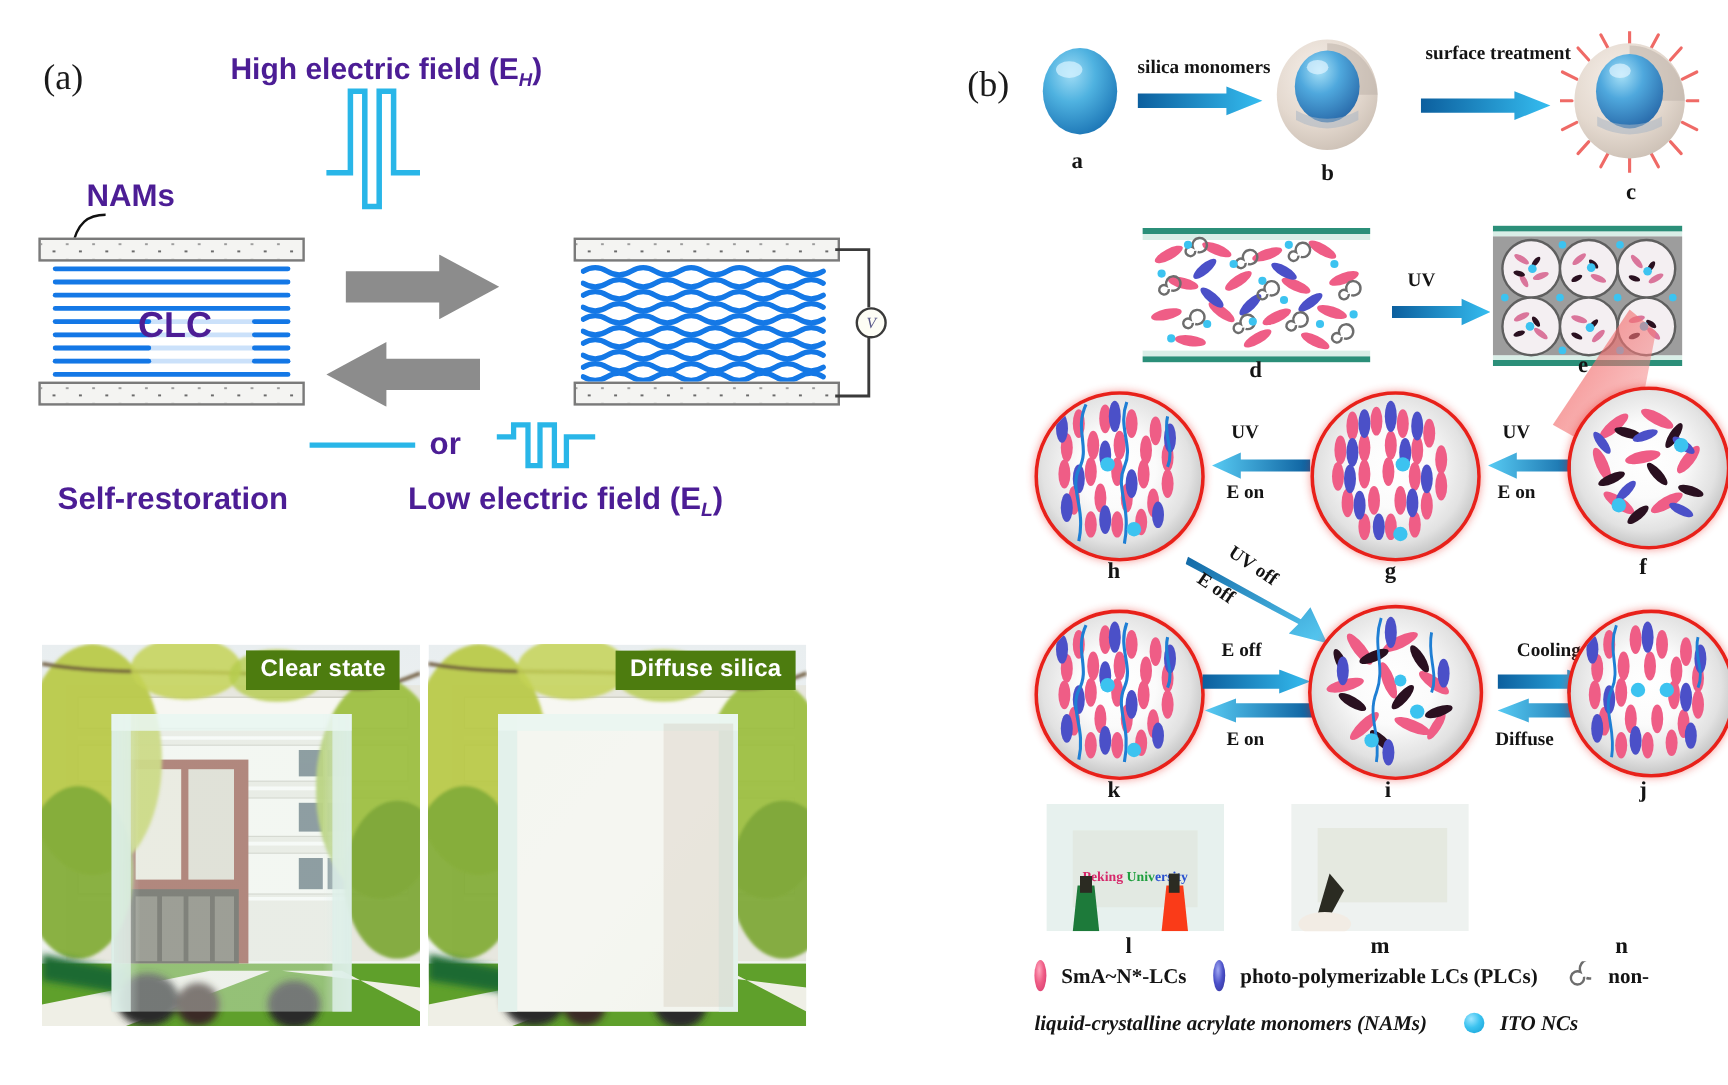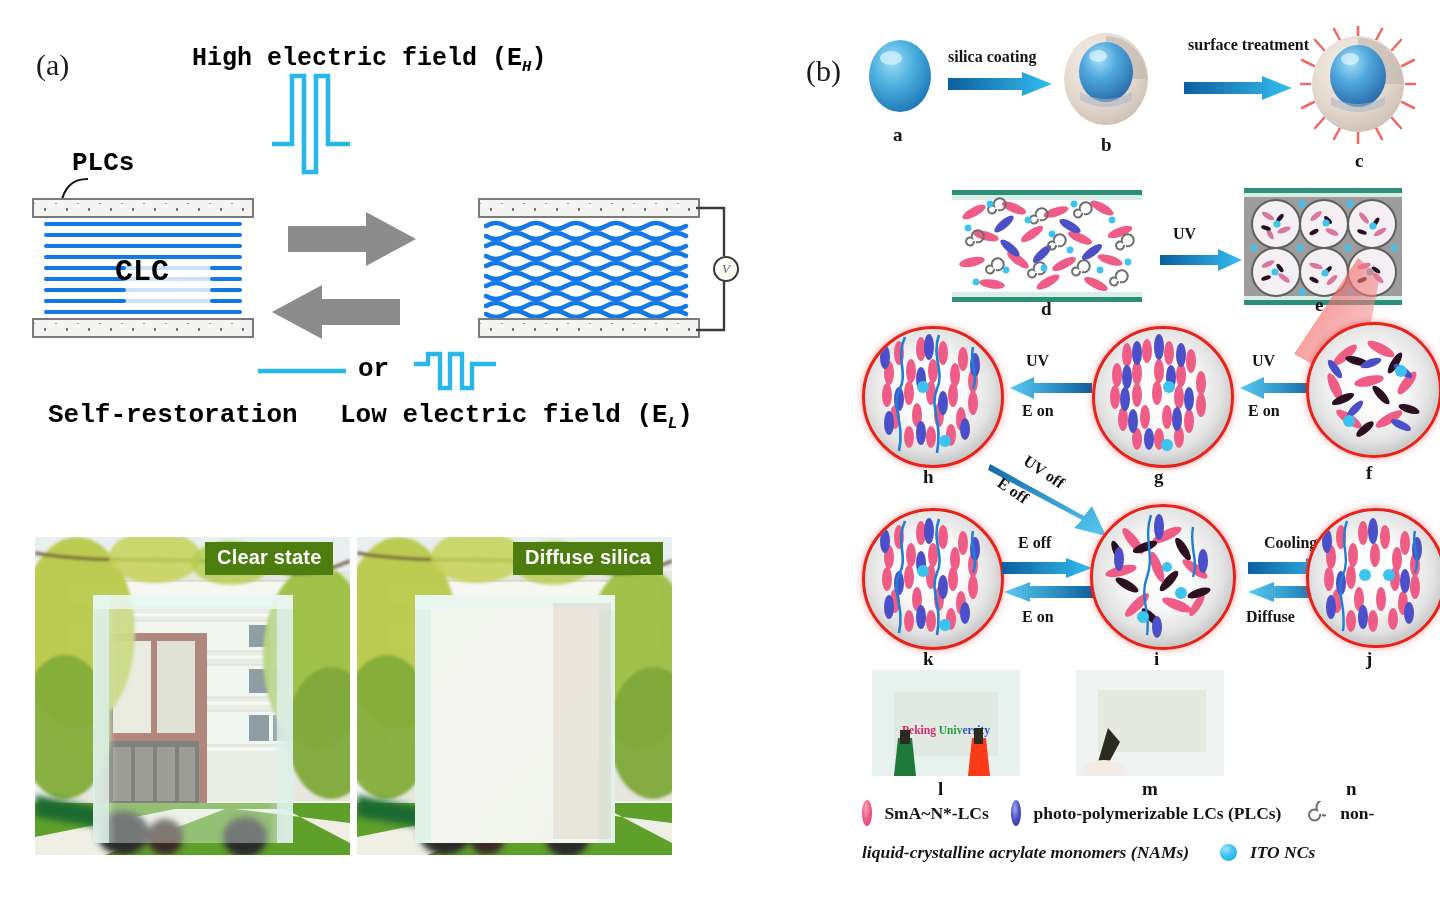--- a/index.html
+++ b/index.html
@@ -3,21 +3,21 @@
 <meta charset="utf-8">
 <style>
   html,body{margin:0;padding:0;background:#fff;}
   body{width:1440px;height:904px;position:relative;overflow:hidden;
        font-family:"Liberation Sans",sans-serif;}
   .fig{position:absolute;left:0;top:0;width:1440px;height:904px;background:#fff;}
 
   
   .abs{position:absolute;}
   .panel-label{font-family:"Liberation Serif",serif;font-size:30px;color:#1a1a1a;}
-  .hdr{font-family:Liberation Mono, monospace;font-weight:bold;color:#000000;}
+  .hdr{font-family:Liberation Sans, sans-serif;font-weight:bold;color:#4c1d95;}
   .sub{font-size:.62em;vertical-align:sub;font-style:normal;}
   .ital{font-style:italic;}
 
   
   .cell-glass{background:#f4f4f2;border:2px solid #7a7a7a;box-sizing:border-box;
       background-image:radial-gradient(circle, #6b6b6b 1.1px, transparent 1.2px),
                        radial-gradient(circle, #9a9a9a .9px, transparent 1px);
       background-size:22px 13px,22px 13px;
       background-position:0 3px,11px 10px;}
   .clc-line{position:absolute;height:4px;background:#1478e6;border-radius:2px;}
@@ -58,21 +58,21 @@
   <div class="abs panel-label" style="left:36px;top:48px;">(a)</div>
 
   <div class="abs hdr" style="left:192px;top:44px;font-size:25px;white-space:nowrap;">
     <span>High electric field (E</span><span class="sub ital">H</span><span>)</span>
   </div>
 
   <svg class="abs" style="left:268px;top:68px;" width="110" height="112" viewBox="0 0 110 112">
     <polyline points="4,76 24,76 24,8 36,8 36,104 48,104 48,8 60,8 60,76 82,76" fill="none" stroke="#29b6e8" stroke-width="4.6" stroke-linejoin="miter" stroke-linecap="butt"></polyline>
   </svg>
 
-  <div class="abs hdr" style="left:72px;top:148px;font-size:26px;">PLCs</div>
+  <div class="abs hdr" style="left:72px;top:148px;font-size:26px;">NAMs</div>
   <svg class="abs" style="left:44px;top:175px;" width="46" height="36" viewBox="0 0 46 36">
     <path d="M44 4 C 30 4, 20 10, 16 32" fill="none" stroke="#111" stroke-width="2"></path>
   </svg>
 
   <div class="abs cell-glass" style="left:32px;top:198px;width:222px;height:20px;"></div>
   <div class="abs cell-glass" style="left:32px;top:318px;width:222px;height:20px;"></div>
 
   <div class="abs" style="left:32px;top:222px;width:222px;height:94px;">
     <div class="clc-line" style="left:12px;top:0px;width:198px;"></div>
     <div class="clc-line" style="left:12px;top:11px;width:198px;"></div>
@@ -312,21 +312,21 @@
       <stop offset="0" stop-color="#9fdcf5"></stop>
           <stop offset="45%" stop-color="#4fb2e0"></stop>
       <stop offset="100%" stop-color="#1f79b8"></stop>
         </radialGradient>
       </defs>
     <ellipse cx="36" cy="40" rx="31" ry="36" fill="url(#ncA)"></ellipse>
     <ellipse cx="27" cy="22" rx="11" ry="7" fill="#d4f1ff" opacity=".75"></ellipse>
   </svg>
   <div class="ngram" style="left:893px;top:124px;">a</div>
 
-  <div class="arrow-blue-lbl" style="left:948px;top:48px;">silica coating</div>
+  <div class="arrow-blue-lbl" style="left:948px;top:48px;">silica monomers</div>
   <svg class="abs" style="left:948px;top:70px;" width="106" height="28" viewBox="0 0 106 28">
     <defs>
         <linearGradient id="ag1" x1="0" y1="0" x2="1" y2="0">
       <stop offset="0" stop-color="#0c5f9e"></stop>
           <stop offset="100%" stop-color="#35bdf0"></stop>
         </linearGradient>
       </defs>
     <polygon points="0,8 74,8 74,2 104,14 74,26 74,20 0,20" fill="url(#ag1)"></polygon>
   </svg>
 

